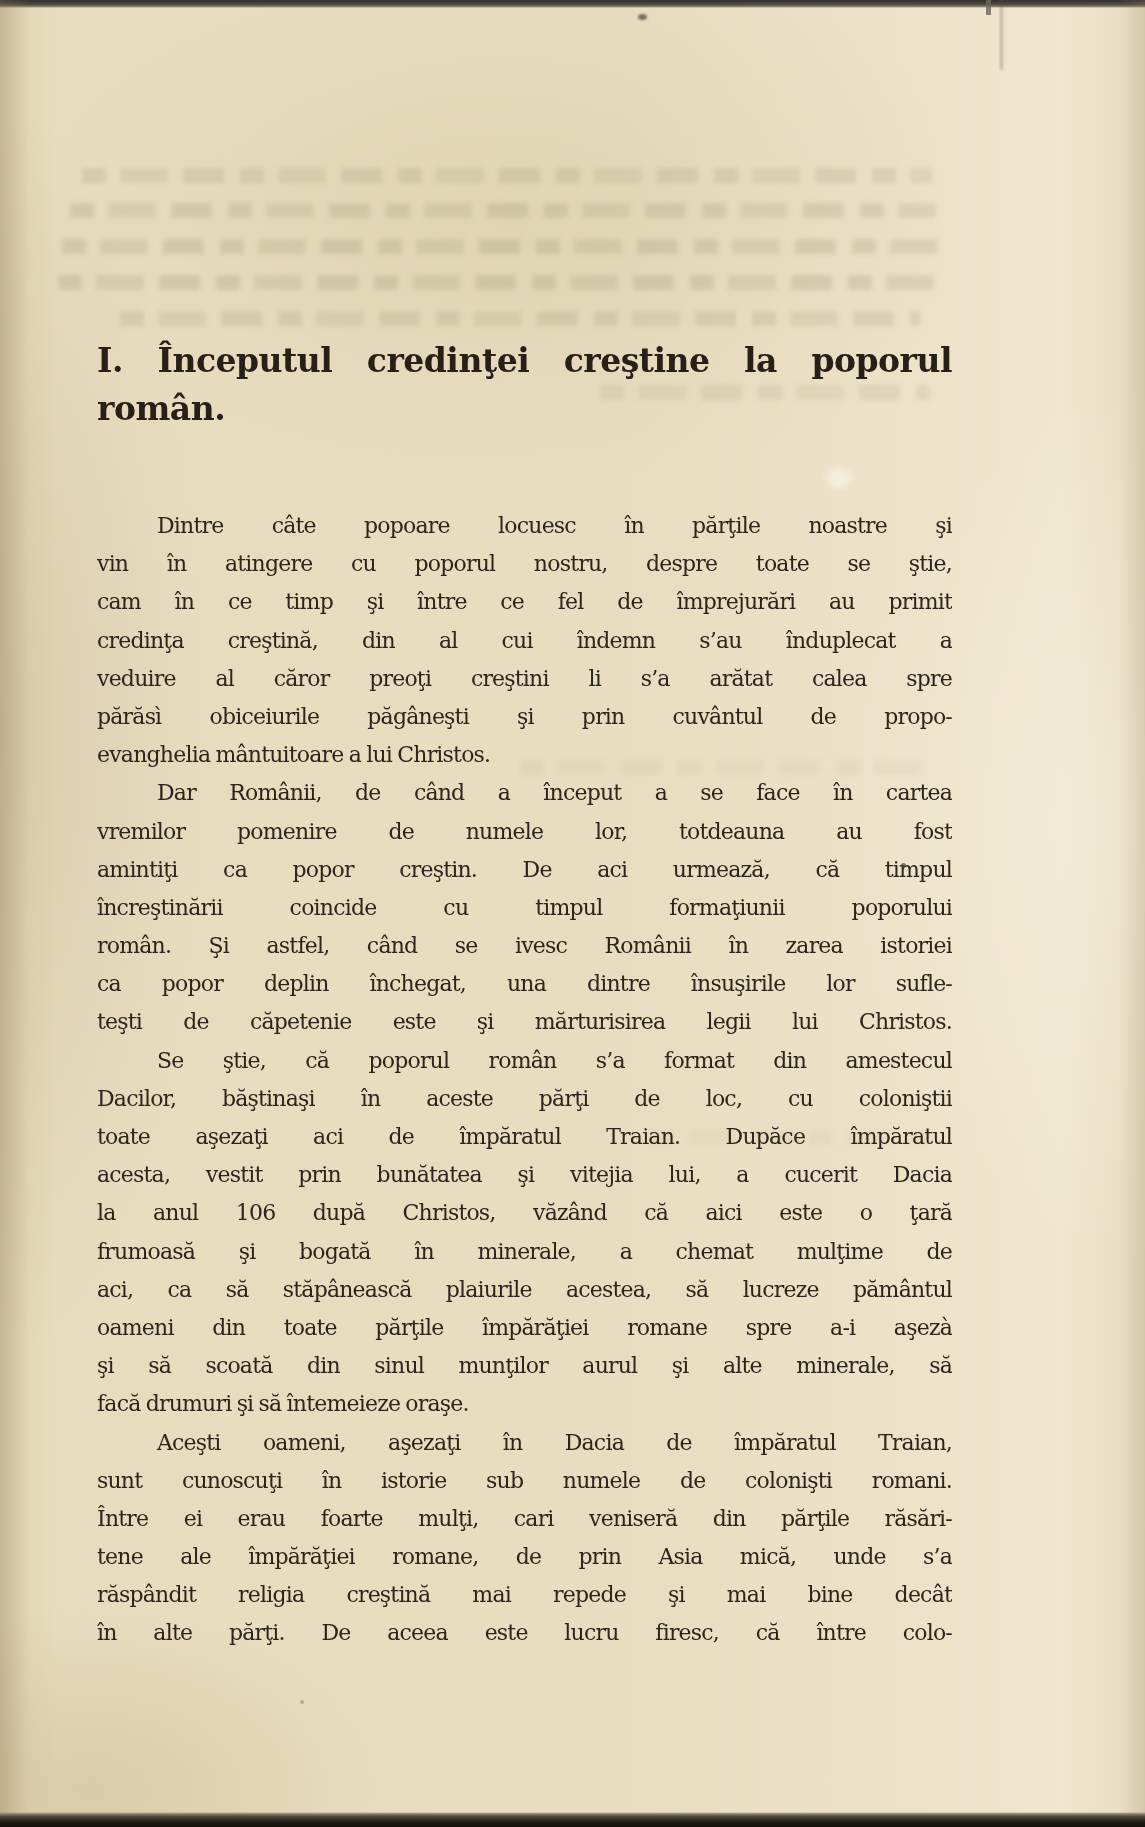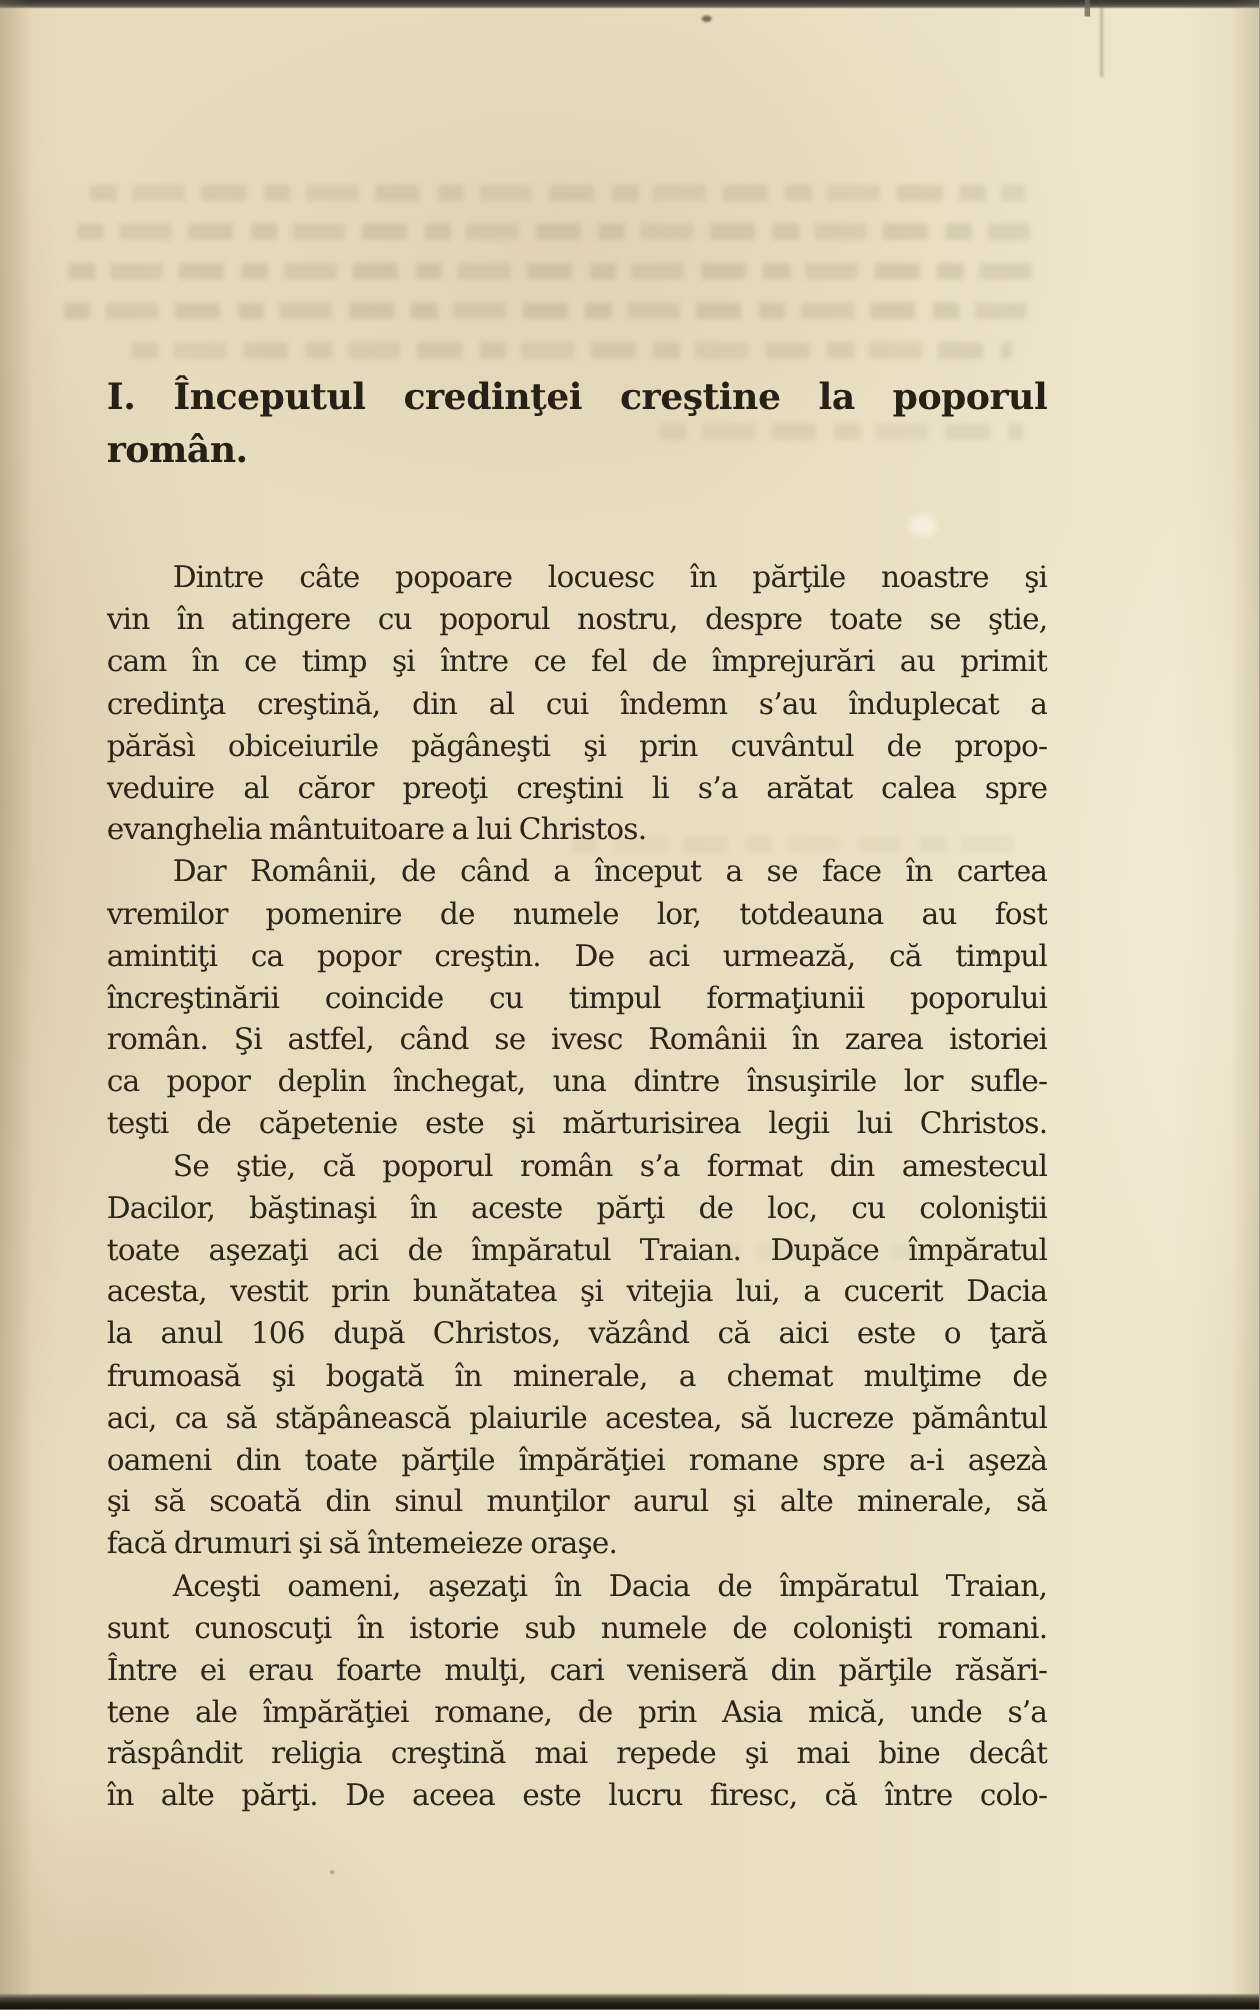--- a/index.html
+++ b/index.html
@@ -30,21 +30,21 @@
     background:repeating-linear-gradient(90deg,
       rgba(143,134,103,.55) 0 24px, rgba(143,134,103,0) 24px 38px,
       rgba(143,134,103,.45) 38px 86px, rgba(143,134,103,0) 86px 101px,
       rgba(143,134,103,.55) 101px 142px, rgba(143,134,103,0) 142px 158px);}
   
   .content{position:absolute;left:63px;top:337px;width:855px;color:#2c251b;margin-left:34px;}
   .heading{font-weight:bold;color:#262017;font-size:33px;letter-spacing:-0.5px;margin-bottom:74px;}
   .h-line1{height:48px;line-height:48px;text-align:justify;text-align-last:justify;white-space:nowrap;overflow:hidden;}
   .h-line1 span{white-space:normal;}
   .h-line2{height:48px;line-height:48px;}
-  .text-block{font-size:27px;letter-spacing:-0.8px;word-spacing:-1px;}
+  .text-block{font-size:22px;letter-spacing:-0.8px;word-spacing:-1px;}
   .paragraph{margin:0;}
   .line{height:38.2px;line-height:38.2px;overflow:hidden;}
   .line.just{text-align:justify;text-align-last:justify;}
   .line.indent{padding-left:60px;}
   .it{}
   
   .speck{position:absolute;border-radius:50%;}
   .s1{left:901px;top:863px;width:5px;height:5px;background:#4a4131;opacity:.75;}
   .s2{left:638px;top:14px;width:9px;height:6px;background:#5a5244;opacity:.8;filter:blur(1px);}
   .s3{left:300px;top:1700px;width:4px;height:4px;background:#8a7b5e;opacity:.5;}
@@ -76,22 +76,22 @@
     <div class="heading">
       <div class="h-line1"><span>I.</span> <span>Începutul credinţei creştine la poporul</span></div>
       <div class="h-line2">român.</div>
     </div>
     <div class="text-block">
         <div class="paragraph">
           <div class="line just indent"><span>Dintre câte popoare locuesc în părţile noastre şi</span></div>
           <div class="line just"><span>vin în atingere cu poporul nostru, despre toate se ştie,</span></div>
           <div class="line just"><span>cam în ce timp şi între ce fel de împrejurări au primit</span></div>
           <div class="line just"><span>credinţa creştină, din al cui îndemn s’au înduplecat a</span></div>
+          <div class="line just"><span>veduire al căror preoţi creştini li s’a arătat calea spre</span></div>
           <div class="line just"><span>părăsì obiceiurile păgâneşti şi prin cuvântul de propo-</span></div>
-          <div class="line just"><span>veduire al căror preoţi creştini li s’a arătat calea spre</span></div>
           <div class="line"><span>evanghelia mântuitoare a lui Christos.</span></div>
         </div>
         <div class="paragraph">
           <div class="line just indent"><span>Dar Românii, de când a început a se face în cartea</span></div>
           <div class="line just"><span>vremilor pomenire de numele lor, totdeauna au fost</span></div>
           <div class="line just"><span>amintiţi </span><span class="it">ca popor creştin.</span><span> De aci urmează, că timpul</span></div>
           <div class="line just"><span>încreştinării coincide cu timpul formaţiunii poporului</span></div>
           <div class="line just"><span>român. Şi astfel, când se ivesc Românii în zarea istoriei</span></div>
           <div class="line just"><span>ca popor deplin închegat, una dintre însuşirile lor sufle-</span></div>
           <div class="line just"><span>teşti de căpetenie este şi mărturisirea legii lui Christos.</span></div>

